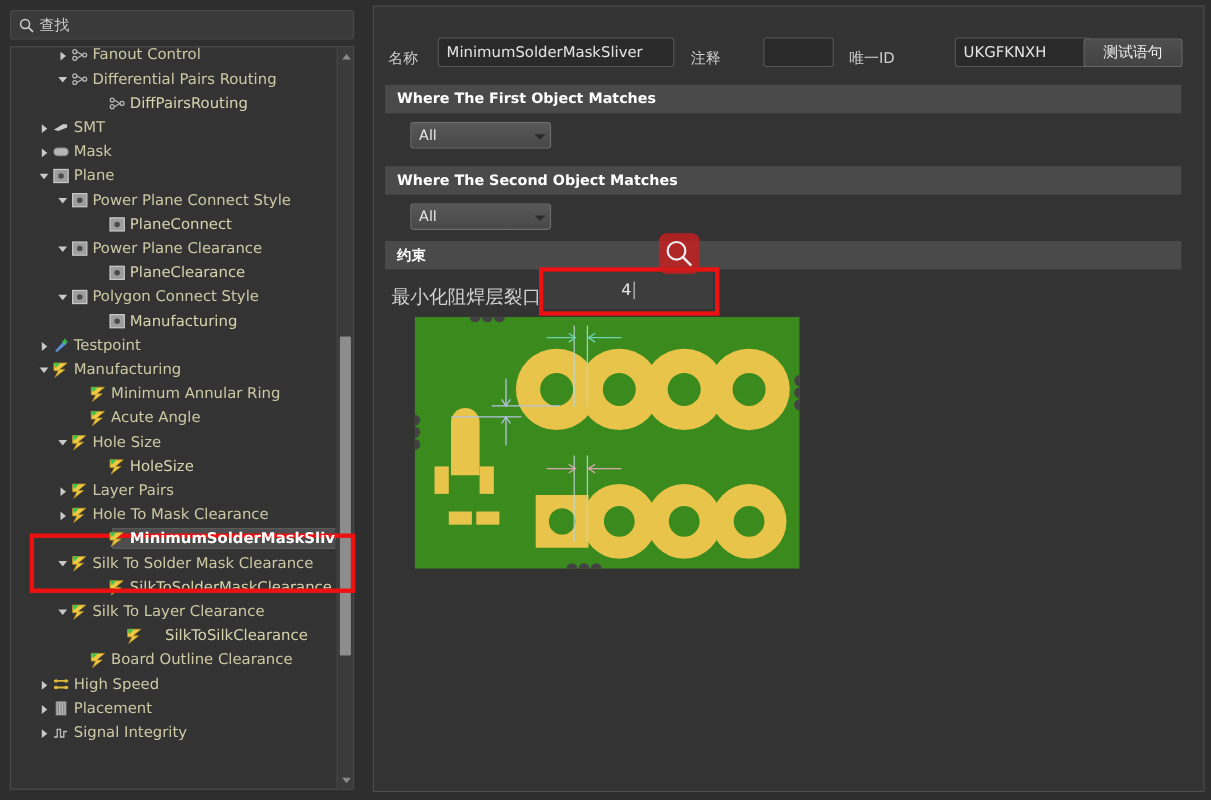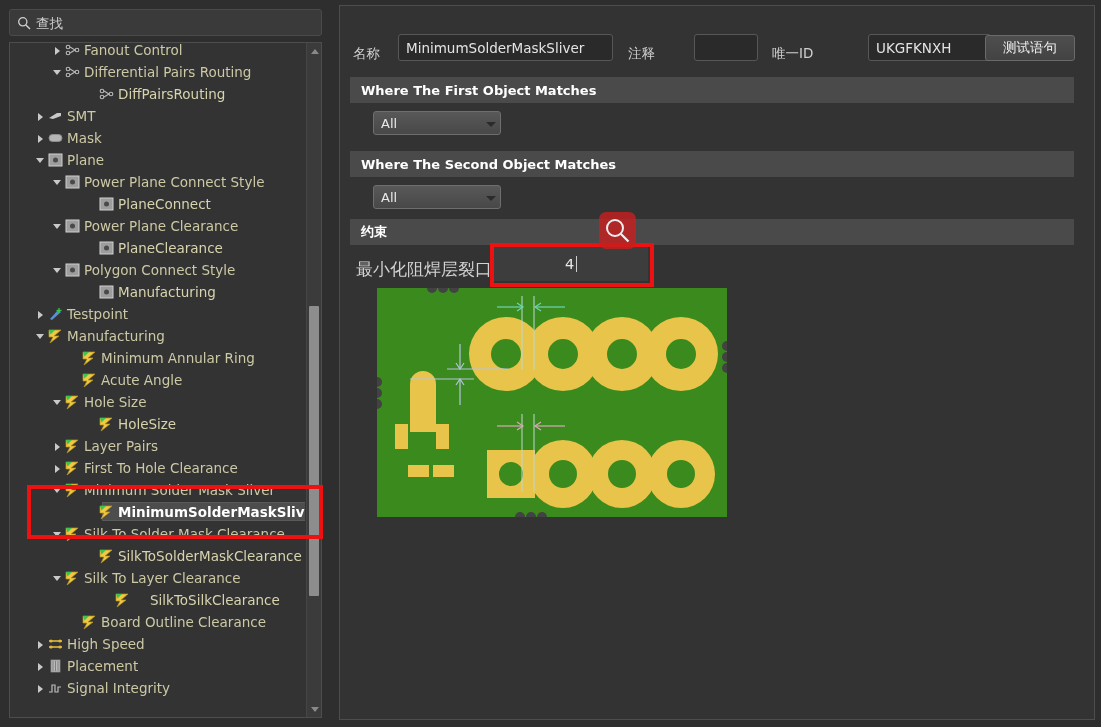--- a/index.html
+++ b/index.html
@@ -428,33 +428,21 @@
             </div>
             <div class="tnode">
               <div class="row-inner" style="display: flex; align-items: center; padding-left: 42px;">
                 <span class="arrow closed"></span>
                 <span class="tico">
                   <svg width="17" height="16" viewBox="0 0 17 16">
                     <path d="M2 2 L14 2 L7 8 L12 8 L3 15 L6 9 L2 9 Z" fill="#f0c844" stroke="#b89320" stroke-width="0.7"></path>
                     <path d="M2 2 L8 2 L3.5 6.5 Z" fill="#3fc24f"></path>
                   </svg>
                 </span>
-                <span class="tlabel">First To Hole Clearance</span>
-              </div>
-            </div>
-            <div class="tnode">
-              <div class="row-inner" style="display: flex; align-items: center; padding-left: 42px;">
-                <span class="arrow open"></span>
-                <span class="tico">
-                  <svg width="17" height="16" viewBox="0 0 17 16">
-                    <path d="M2 2 L14 2 L7 8 L12 8 L3 15 L6 9 L2 9 Z" fill="#f0c844" stroke="#b89320" stroke-width="0.7"></path>
-                    <path d="M2 2 L8 2 L3.5 6.5 Z" fill="#3fc24f"></path>
-                  </svg>
-                </span>
-                <span class="tlabel">Minimum Solder Mask Sliver</span>
+                <span class="tlabel">Hole To Mask Clearance</span>
               </div>
             </div>
             <div class="tnode sel">
               <div class="selbg" style="left: 92px; width: 205px;"></div>
               <div class="row-inner" style="display: flex; align-items: center; padding-left: 76px;">
                 <span class="arrow"></span>
                 <span class="tico">
                   <svg width="17" height="16" viewBox="0 0 17 16">
                     <path d="M2 2 L14 2 L7 8 L12 8 L3 15 L6 9 L2 9 Z" fill="#f0c844" stroke="#b89320" stroke-width="0.7"></path>
                     <path d="M2 2 L8 2 L3.5 6.5 Z" fill="#3fc24f"></path>

